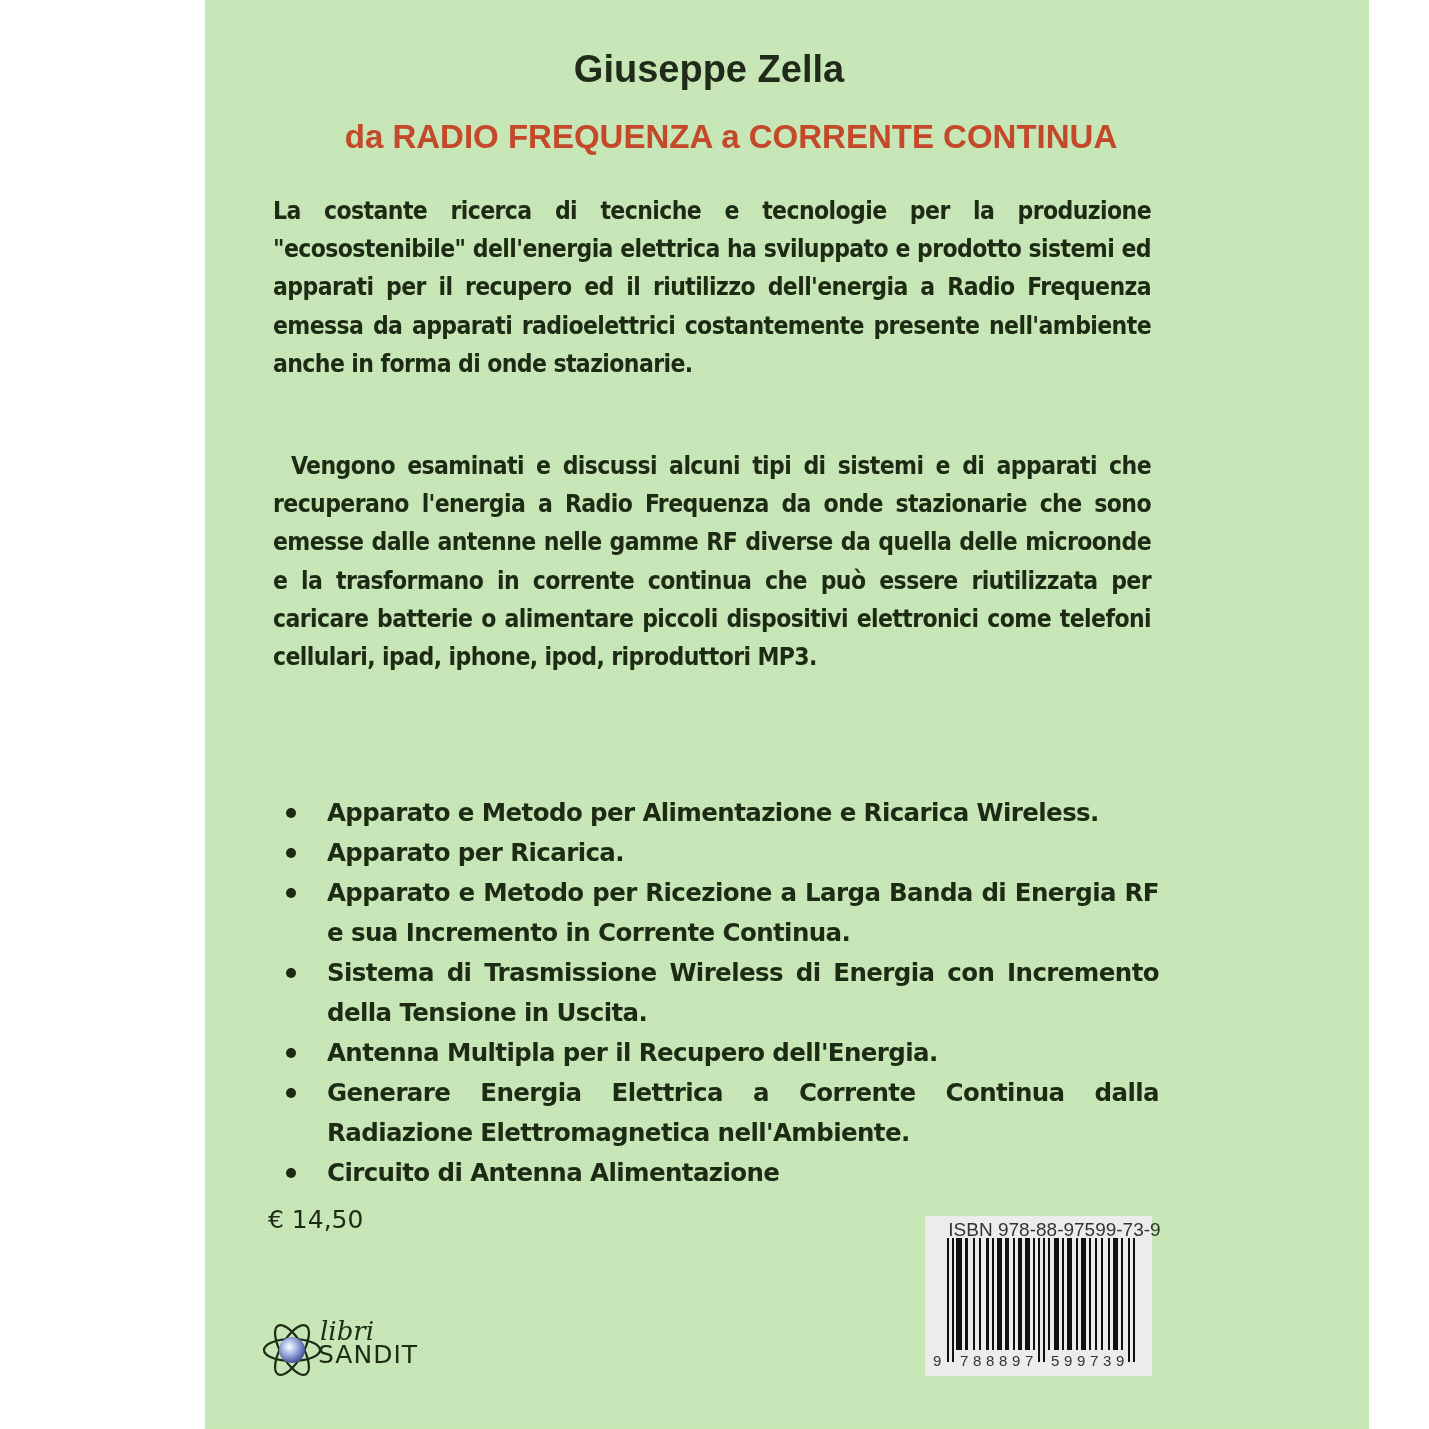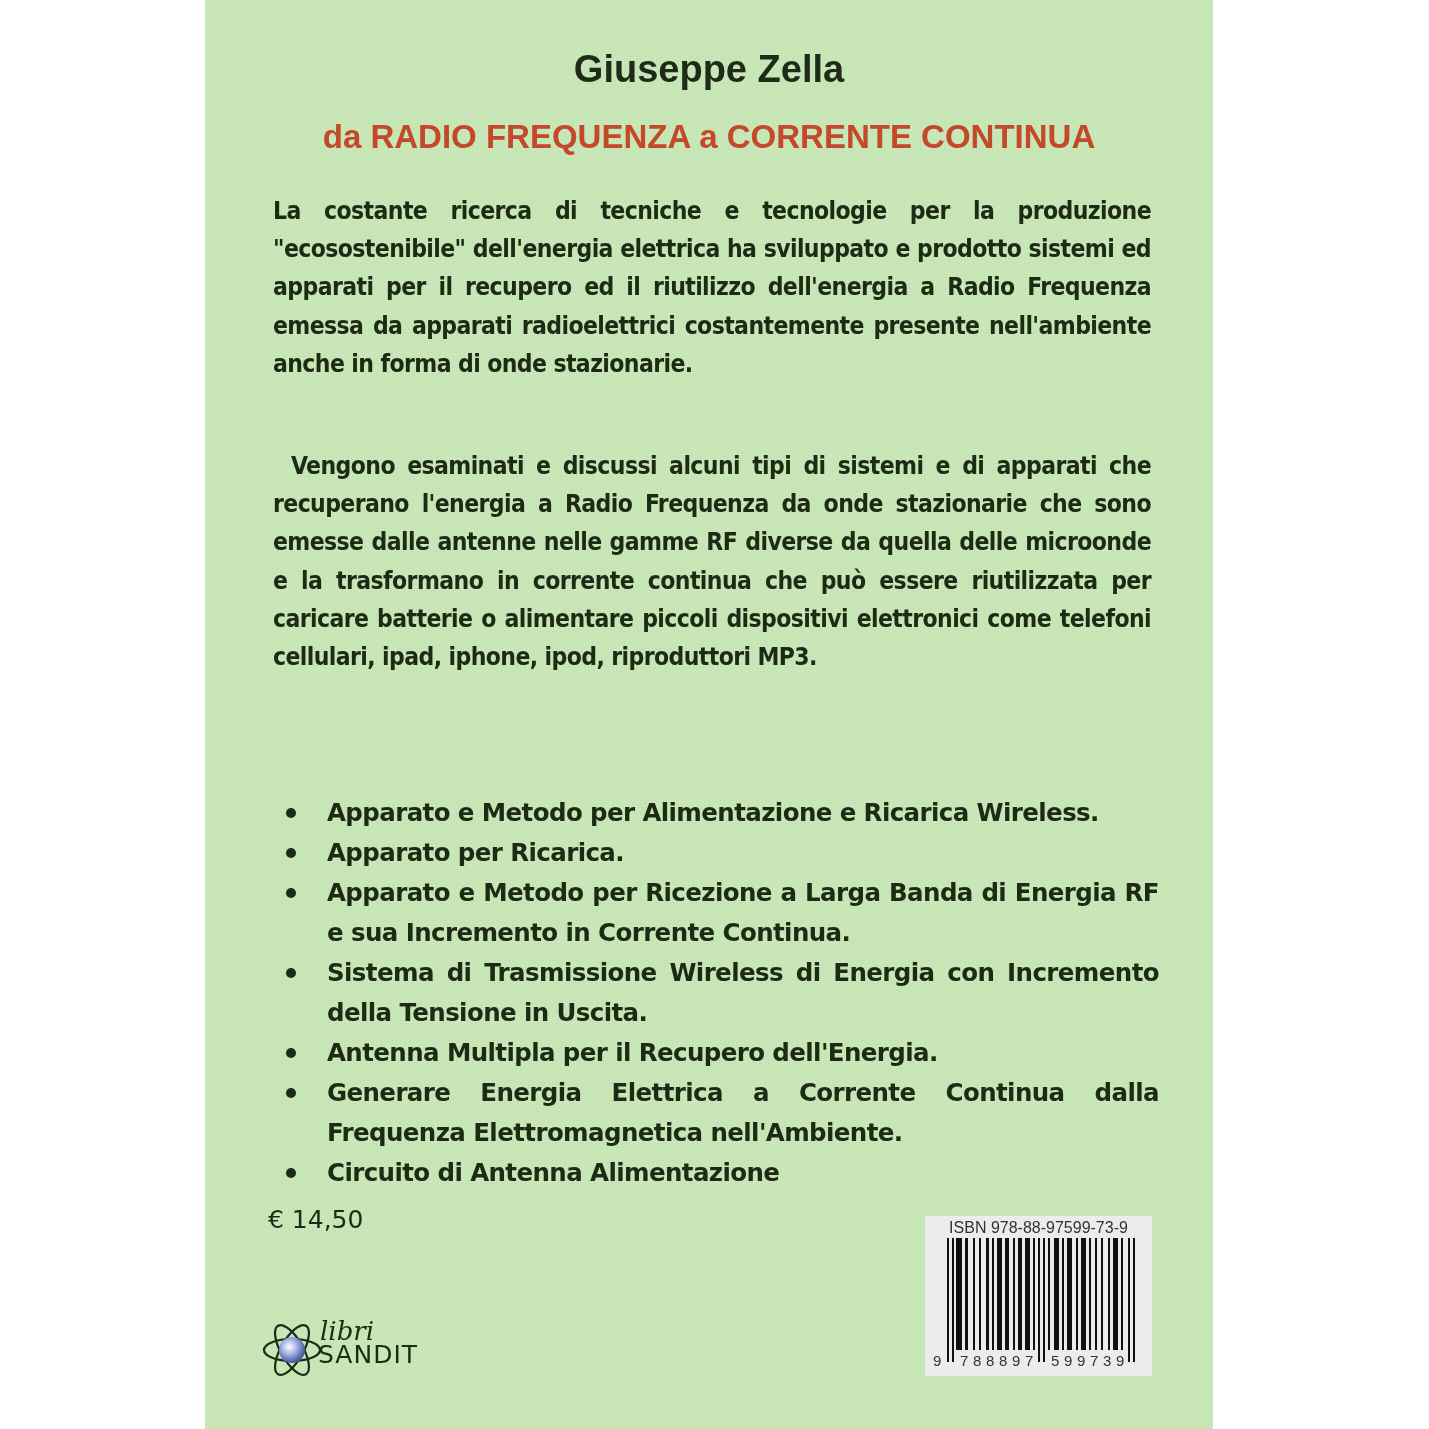--- a/index.html
+++ b/index.html
@@ -1,31 +1,32 @@
 <!DOCTYPE html>
 <html><head>
 <meta charset="utf-8">
 <style>
   html, body { margin:0; padding:0; background:#ffffff; }
   body { width:1429px; height:1429px; position:relative; overflow:hidden; }
   .cover {
-    position:absolute; left:205px; top:0; width:1008px; height:1429px;
+    position:absolute; left:205px; top:0; width:1164px; height:1429px;
     background:#c6e6b6;
     background-image: radial-gradient(rgba(255,255,255,0.06) 1px, transparent 1px);
     background-size: 4px 4px;
   }
   .author {
     position:absolute; left:0; width:1008px; top:48px; text-align:center;
     font-family:"Liberation Sans", sans-serif; font-weight:bold; font-size:38px;
     color:#1f2a18; letter-spacing:0px;
   }
   .title {
     position:absolute; left:0; width:1008px; top:118px; text-align:center;
     font-family:"Liberation Sans", sans-serif; font-weight:bold; font-size:33px;
     color:#c4482a;
+    padding-left:22px;
   }
   .para {
     position:absolute; left:68px; width:878px;
     font-family:"DejaVu Sans", sans-serif; font-weight:bold; font-size:24.5px;
     line-height:38.2px; color:#1d2a14; text-align:justify;
     font-stretch:condensed; letter-spacing:-0.6px;
   }
   .para1 { top:192px; }
   .para2 { top:421px; text-indent:18px;margin-top:26px; }
   .contents-title {
@@ -56,22 +57,22 @@
   .logo-sandit {
     position:absolute; left:58px; top:22px;
     font-family:"DejaVu Sans", sans-serif; font-weight:normal; font-size:25px; color:#1d2a14;
     letter-spacing:1px;
   }
   .isbn-box {
     position:absolute; left:720px; top:1216px; width:227px; height:160px;
     background:#ececea;
   }
   .isbn-text {
-    position:absolute; left:0; width:227px; top:3px; text-align:center;
-    font-family:"Liberation Sans", sans-serif; font-size:16px; color:#333;
+    position:absolute; left:16px; width:227px; top:3px; text-align:center;
+    font-family:"Liberation Sans", sans-serif; font-size:19px; color:#333;
   }
   .barcode { position:absolute; left:22px; top:22px; }
   .barcode-digits {
     position:absolute; left:0; top:136px; width:227px;
     font-family:"Liberation Sans", sans-serif; font-size:15px; color:#333;
   }
   .barcode-digits span { position:absolute; top:0; }
 </style>
 </head>
 <body>
@@ -82,21 +83,21 @@
 
   <div class="para para1">La costante ricerca di tecniche e tecnologie per la produzione "ecosostenibile" dell'energia elettrica ha sviluppato e prodotto sistemi ed apparati per il recupero ed il riutilizzo dell'energia a Radio Frequenza emessa da apparati radioelettrici costantemente presente nell'ambiente anche in forma di onde stazionarie.</div>
   <div class="para para2">Vengono esaminati e discussi alcuni tipi di sistemi e di apparati che recuperano l'energia a Radio Frequenza da onde stazionarie che sono emesse dalle antenne nelle gamme RF diverse da quella delle microonde e la trasformano in corrente continua che può essere riutilizzata per caricare batterie o alimentare piccoli dispositivi elettronici come telefoni cellulari, ipad, iphone, ipod, riproduttori MP3.</div>
 
   <ul class="contents-list">
     <li><span class="bullet"></span><span>Apparato e Metodo per Alimentazione e Ricarica Wireless.</span></li>
     <li><span class="bullet"></span><span>Apparato per Ricarica.</span></li>
     <li><span class="bullet"></span><span>Apparato e Metodo per Ricezione a Larga Banda di Energia RF e sua Incremento in Corrente Continua.</span></li>
     <li><span class="bullet"></span><span>Sistema di Trasmissione Wireless di Energia con Incremento della Tensione in Uscita.</span></li>
     <li><span class="bullet"></span><span>Antenna Multipla per il Recupero dell'Energia.</span></li>
-    <li><span class="bullet"></span><span>Generare Energia Elettrica a Corrente Continua dalla Frequenza Elettromagnetica nell'Ambiente.</span></li>
+    <li><span class="bullet"></span><span>Generare Energia Elettrica a Corrente Continua dalla Radiazione Elettromagnetica nell'Ambiente.</span></li>
     <li><span class="bullet"></span><span>Circuito di Antenna Alimentazione</span></li>
   </ul>
 
   <div class="price">€ 14,50</div>
 
   <div class="logo">
     <svg width="64" height="64" viewBox="0 0 64 64">
       <defs>
         <radialGradient id="orb" cx="40%" cy="38%" r="60%">
           <stop offset="0%" stop-color="#ffffff"></stop>

